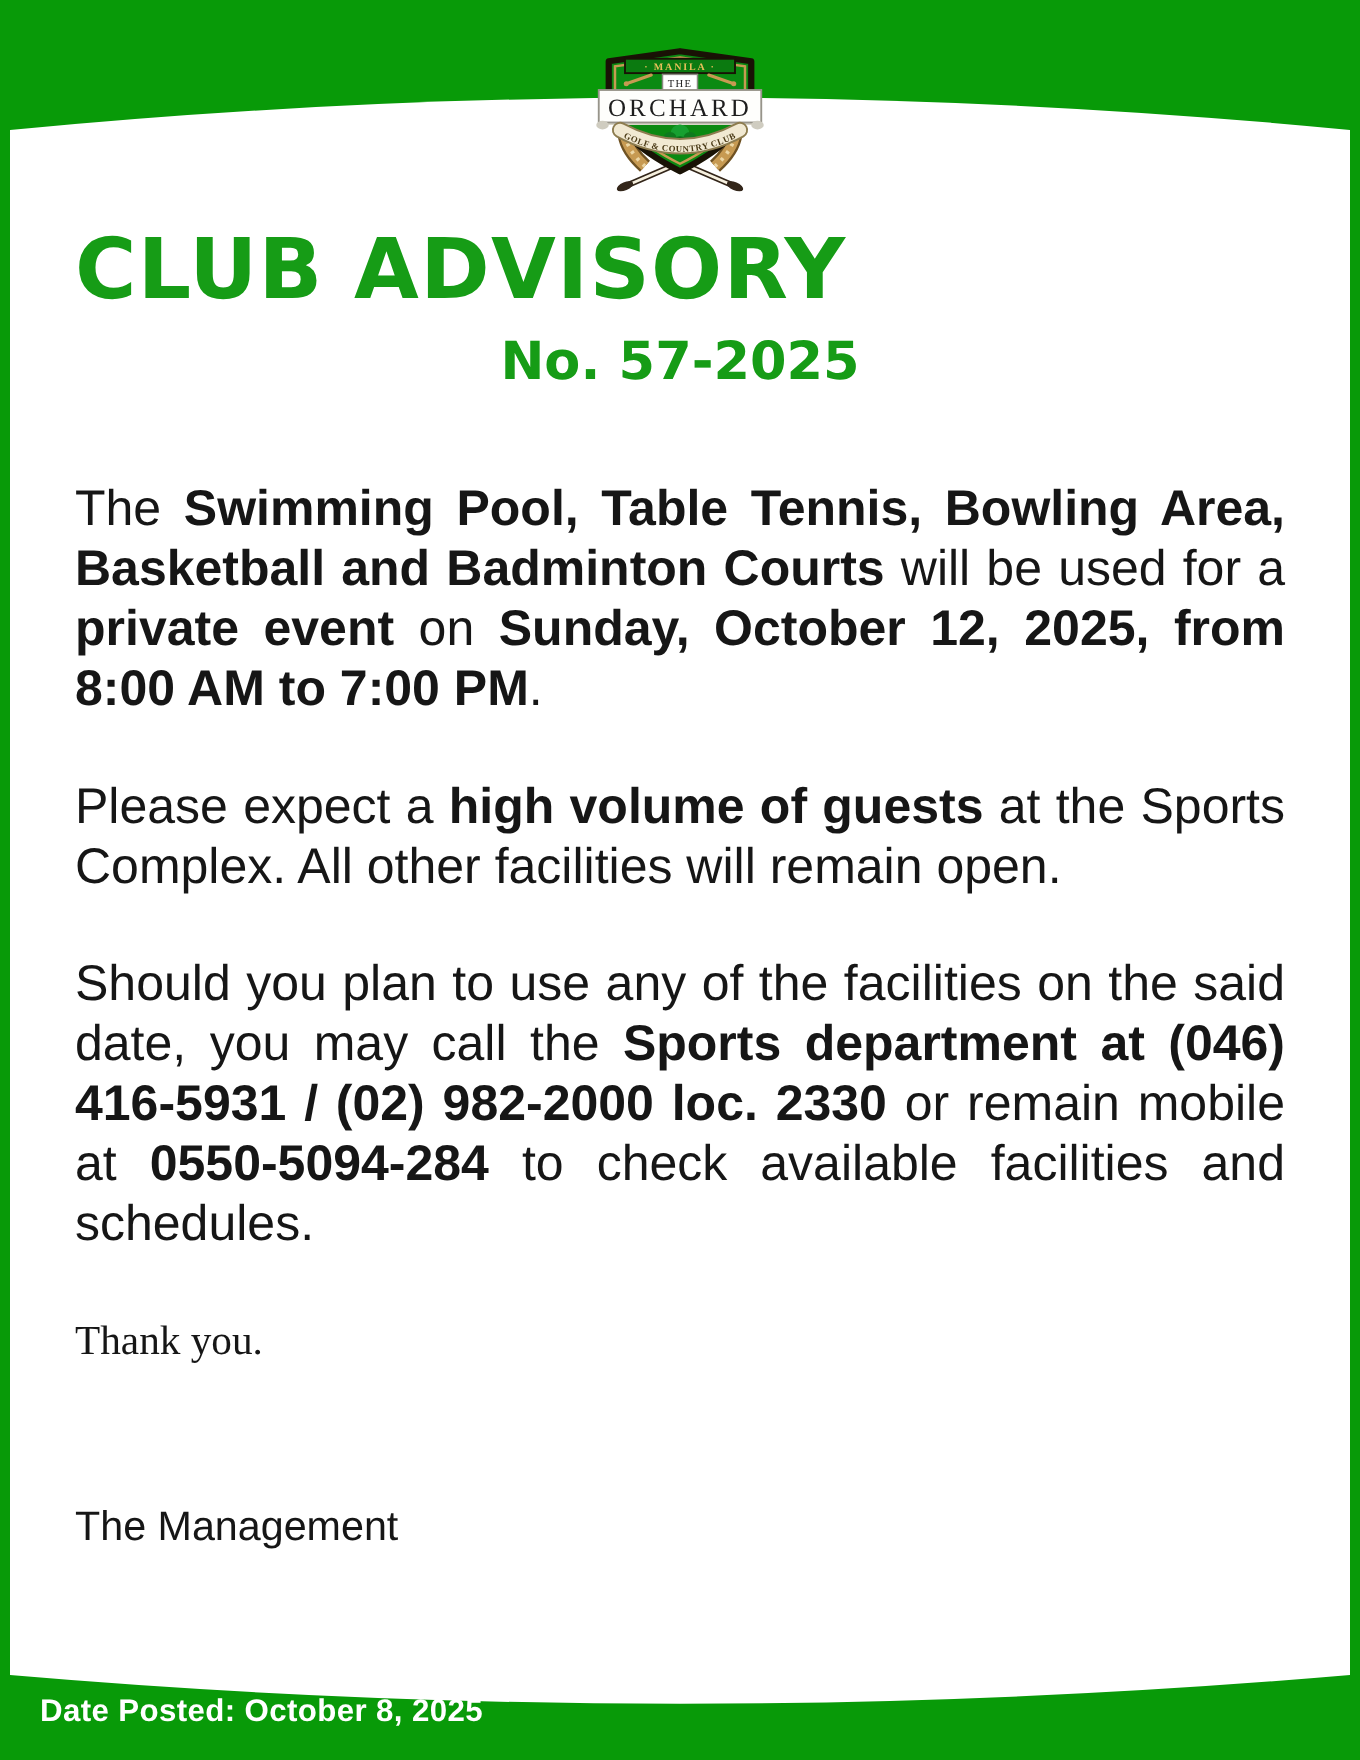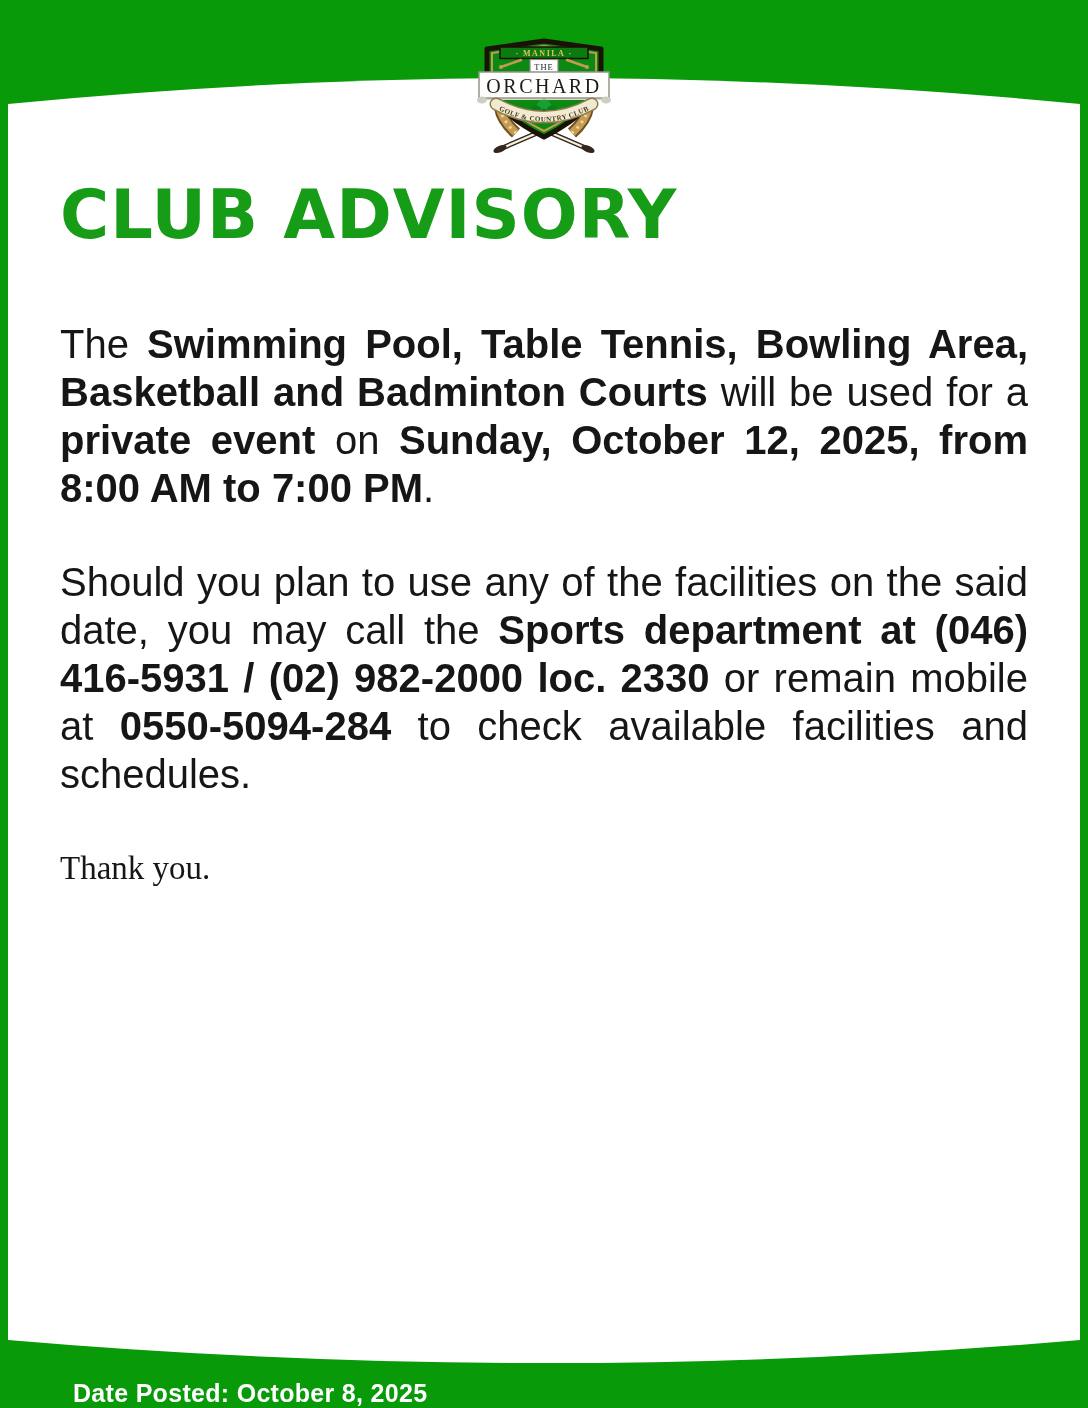--- a/index.html
+++ b/index.html
@@ -20,22 +20,22 @@
   .subtitle {
     margin-top:14px; text-align:center; font-size:42px; font-weight:bold;
     color:#169C16; font-family:"DejaVu Sans", sans-serif;
   }
   .bodytext { margin-top:70px; color:#161616; font-size:40px; line-height:48px; }
   .bodytext p { margin:0 0 46px 0; text-align:justify; }
   .bodytext .b { font-weight:bold; }
   .closing { margin:0; color:#161616; font-size:33px; line-height:48px;font-family:Liberation Serif, serif; }
   .signature { margin:100px 0 0 0; color:#161616; font-size:33px; line-height:48px; }
   .footer-left, .footer-right {
-    position:absolute; bottom:0; z-index:2; color:#ffffff;
-    font-weight:bold; font-size:25px; letter-spacing:0.3px;margin-left:41px;
+    position:absolute; bottom:24px; z-index:2; color:#ffffff;
+    font-weight:bold; font-size:25px; letter-spacing:0.3px;
   }
   .footer-left { left:32px; }
   .footer-right { right:26px; }
   .crest-text { font-family:"Liberation Serif", serif; }
 </style>
 </head>
 <body>
 
 <div class="page">
 
@@ -111,22 +111,25 @@
         <path id="ribtext" d="M22,72.5 Q70,98.5 118,72.5" fill="none"></path>
         <text class="crest-text" font-size="7" font-weight="bold" fill="#4a3a16" letter-spacing="0.5">
           <textPath href="#ribtext" startOffset="50%" text-anchor="middle">GOLF &amp; COUNTRY CLUB</textPath>
         </text>
       </g>
     </svg>
   </div>
 
   <div class="content">
     <h1 class="title">CLUB ADVISORY</h1>
+    <div class="subtitle">No. 57-2025</div>
     <div class="bodytext">
         <p><span>The </span><span class="b">Swimming Pool, Table Tennis, Bowling Area, Basketball and Badminton Courts</span><span> will be used for a </span><span class="b">private event</span><span> on </span><span class="b">Sunday, October 12, 2025, from 8:00 AM to 7:00 PM</span><span>.</span></p>
+        <p><span>Please expect a </span><span class="b">high volume of guests</span><span> at the Sports Complex. All other facilities will remain open.</span></p>
         <p><span>Should you plan to use any of the facilities on the said date, you may call the </span><span class="b">Sports department at (046) 416-5931 / (02) 982-2000 loc. 2330</span><span> or remain mobile at </span><span class="b">0550-5094-284</span><span> to check available facilities and schedules.</span></p>
       </div>
     <p class="closing">Thank you.</p>
+    <p class="signature">The Management</p>
   </div>
 
   <div class="footer-left">Date Posted: October 8, 2025</div>
 
 </div>
 
 </body></html>

